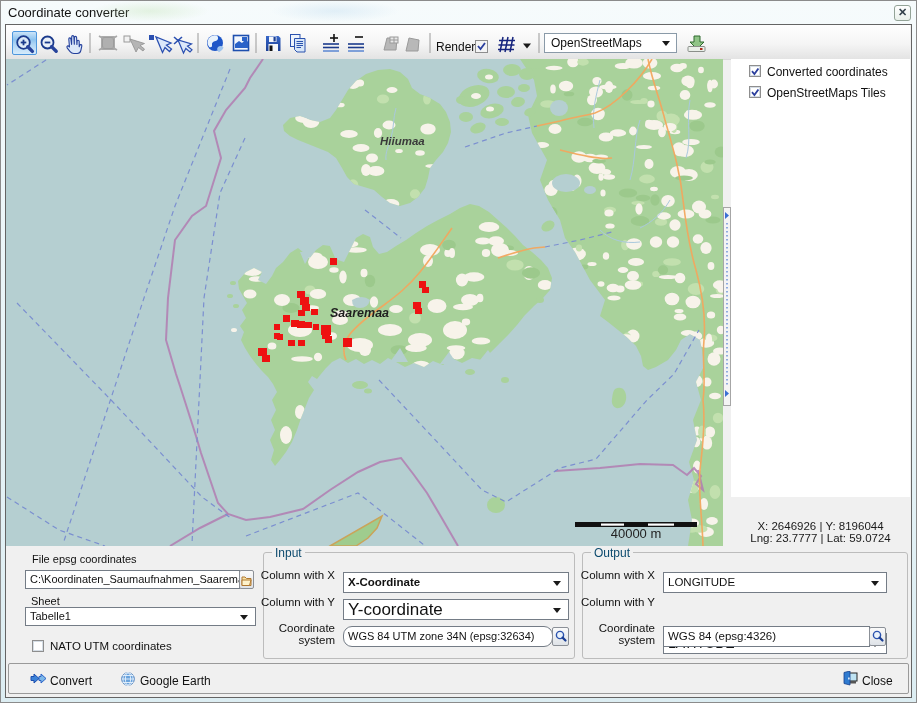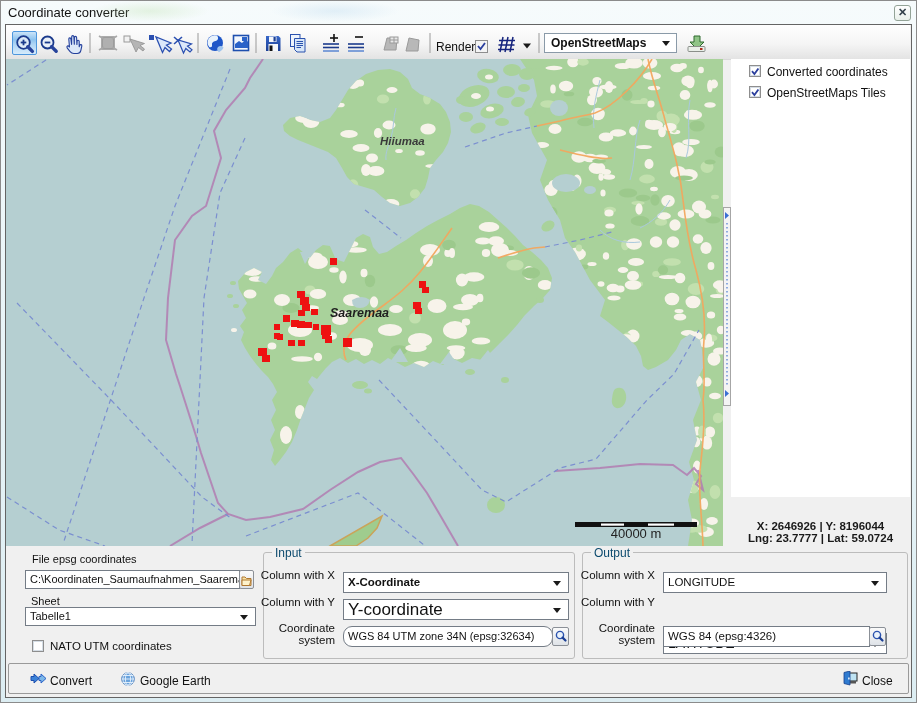--- a/index.html
+++ b/index.html
@@ -2,28 +2,28 @@
 <html><head><meta charset="utf-8"><style>
 html,body{margin:0;padding:0;}
 body{width:917px;height:703px;overflow:hidden;font-family:"Liberation Sans",sans-serif;background:#e7f3f6;}
 .abs{position:absolute;}
 #win{position:absolute;left:0;top:0;width:917px;height:703px;background:linear-gradient(180deg,#f6fbfc 0%,#eaf5f8 40%,#dcedf2 100%);outline:1px solid #8b8b8b;outline-offset:-1px;}
 #title{position:absolute;left:8px;top:5px;font-size:13px;color:#111;}
 #closebtn{position:absolute;left:894px;top:5px;width:15px;height:14px;border:1px solid #93a397;border-radius:3px;background:linear-gradient(180deg,#ffffff,#e9f0ea);color:#33414a;font-size:11px;font-weight:bold;text-align:center;line-height:13px;}
 #client{position:absolute;left:5px;top:24px;width:905px;height:672px;border:1px solid #646464;background:#f0f0f0;}
 #toolbar{position:absolute;left:6px;top:25px;width:904px;height:34px;background:linear-gradient(180deg,#fefefe 0%,#f5f5f5 55%,#e3e3e3 100%);border-bottom:1px solid #d8d8d8;}
 #rendlab{position:absolute;left:436px;top:40px;font-size:12px;color:#111;}
-#mapcombo{position:absolute;left:544px;top:33px;width:133px;height:20px;border:1px solid #8a9aa8;background:#fff;font-size:12px;color:#111;line-height:19px;padding-left:6px;box-sizing:border-box;font-weight:bold;}
+#mapcombo{position:absolute;left:544px;top:33px;width:133px;height:20px;border:1px solid #8a9aa8;background:#fff;font-size:12px;color:#111;line-height:19px;padding-left:6px;box-sizing:border-box;}
 .carr{position:absolute;width:0;height:0;border-left:4px solid transparent;border-right:4px solid transparent;border-top:5px solid #1a1a1a;}
 #map{position:absolute;left:6px;top:59px;width:717px;height:487px;background:#b5cfd1;}
 #splitter{position:absolute;left:723px;top:207px;width:8px;height:199px;background:#f4f4f4;border:1px solid #a6a6a6;box-sizing:border-box;}
 #rpanel{position:absolute;left:731px;top:59px;width:179px;height:438px;background:#ffffff;}
 .cbx{position:absolute;width:12px;height:12px;}
 .cblab{position:absolute;font-size:12px;color:#111;}
-#coords{position:absolute;left:731px;top:520px;width:179px;text-align:center;font-size:11.5px;color:#1a1a1a;line-height:12px;font-weight:bold;}
+#coords{position:absolute;left:731px;top:520px;width:179px;text-align:center;font-size:11.5px;color:#1a1a1a;line-height:12px;}
 .flab{position:absolute;font-size:11px;color:#111;}
 .tbox{position:absolute;border:1px solid #747c86;background:#fff;font-size:11px;color:#111;box-sizing:border-box;padding-left:4px;overflow:hidden;white-space:nowrap;}
 .grp{position:absolute;border:1px solid #bcbcbc;border-radius:3px;}
 .grplab{position:absolute;top:-7px;left:8px;background:#f0f0f0;padding:0 3px;font-size:12px;color:#0c4a6e;}
 .sqbtn{position:absolute;border:1px solid #8b9097;border-radius:2px;background:linear-gradient(180deg,#fafafa,#dfe3e8);box-sizing:border-box;}
 #botbar{position:absolute;left:8px;top:663px;width:901px;height:31px;border:1px solid #9a9a9a;border-radius:2px;background:#f0f0f0;box-sizing:border-box;}
 .btxt{position:absolute;font-size:12px;color:#111;}
 </style></head><body>
 <div id="win">
 <div id="title">Coordinate converter</div>

